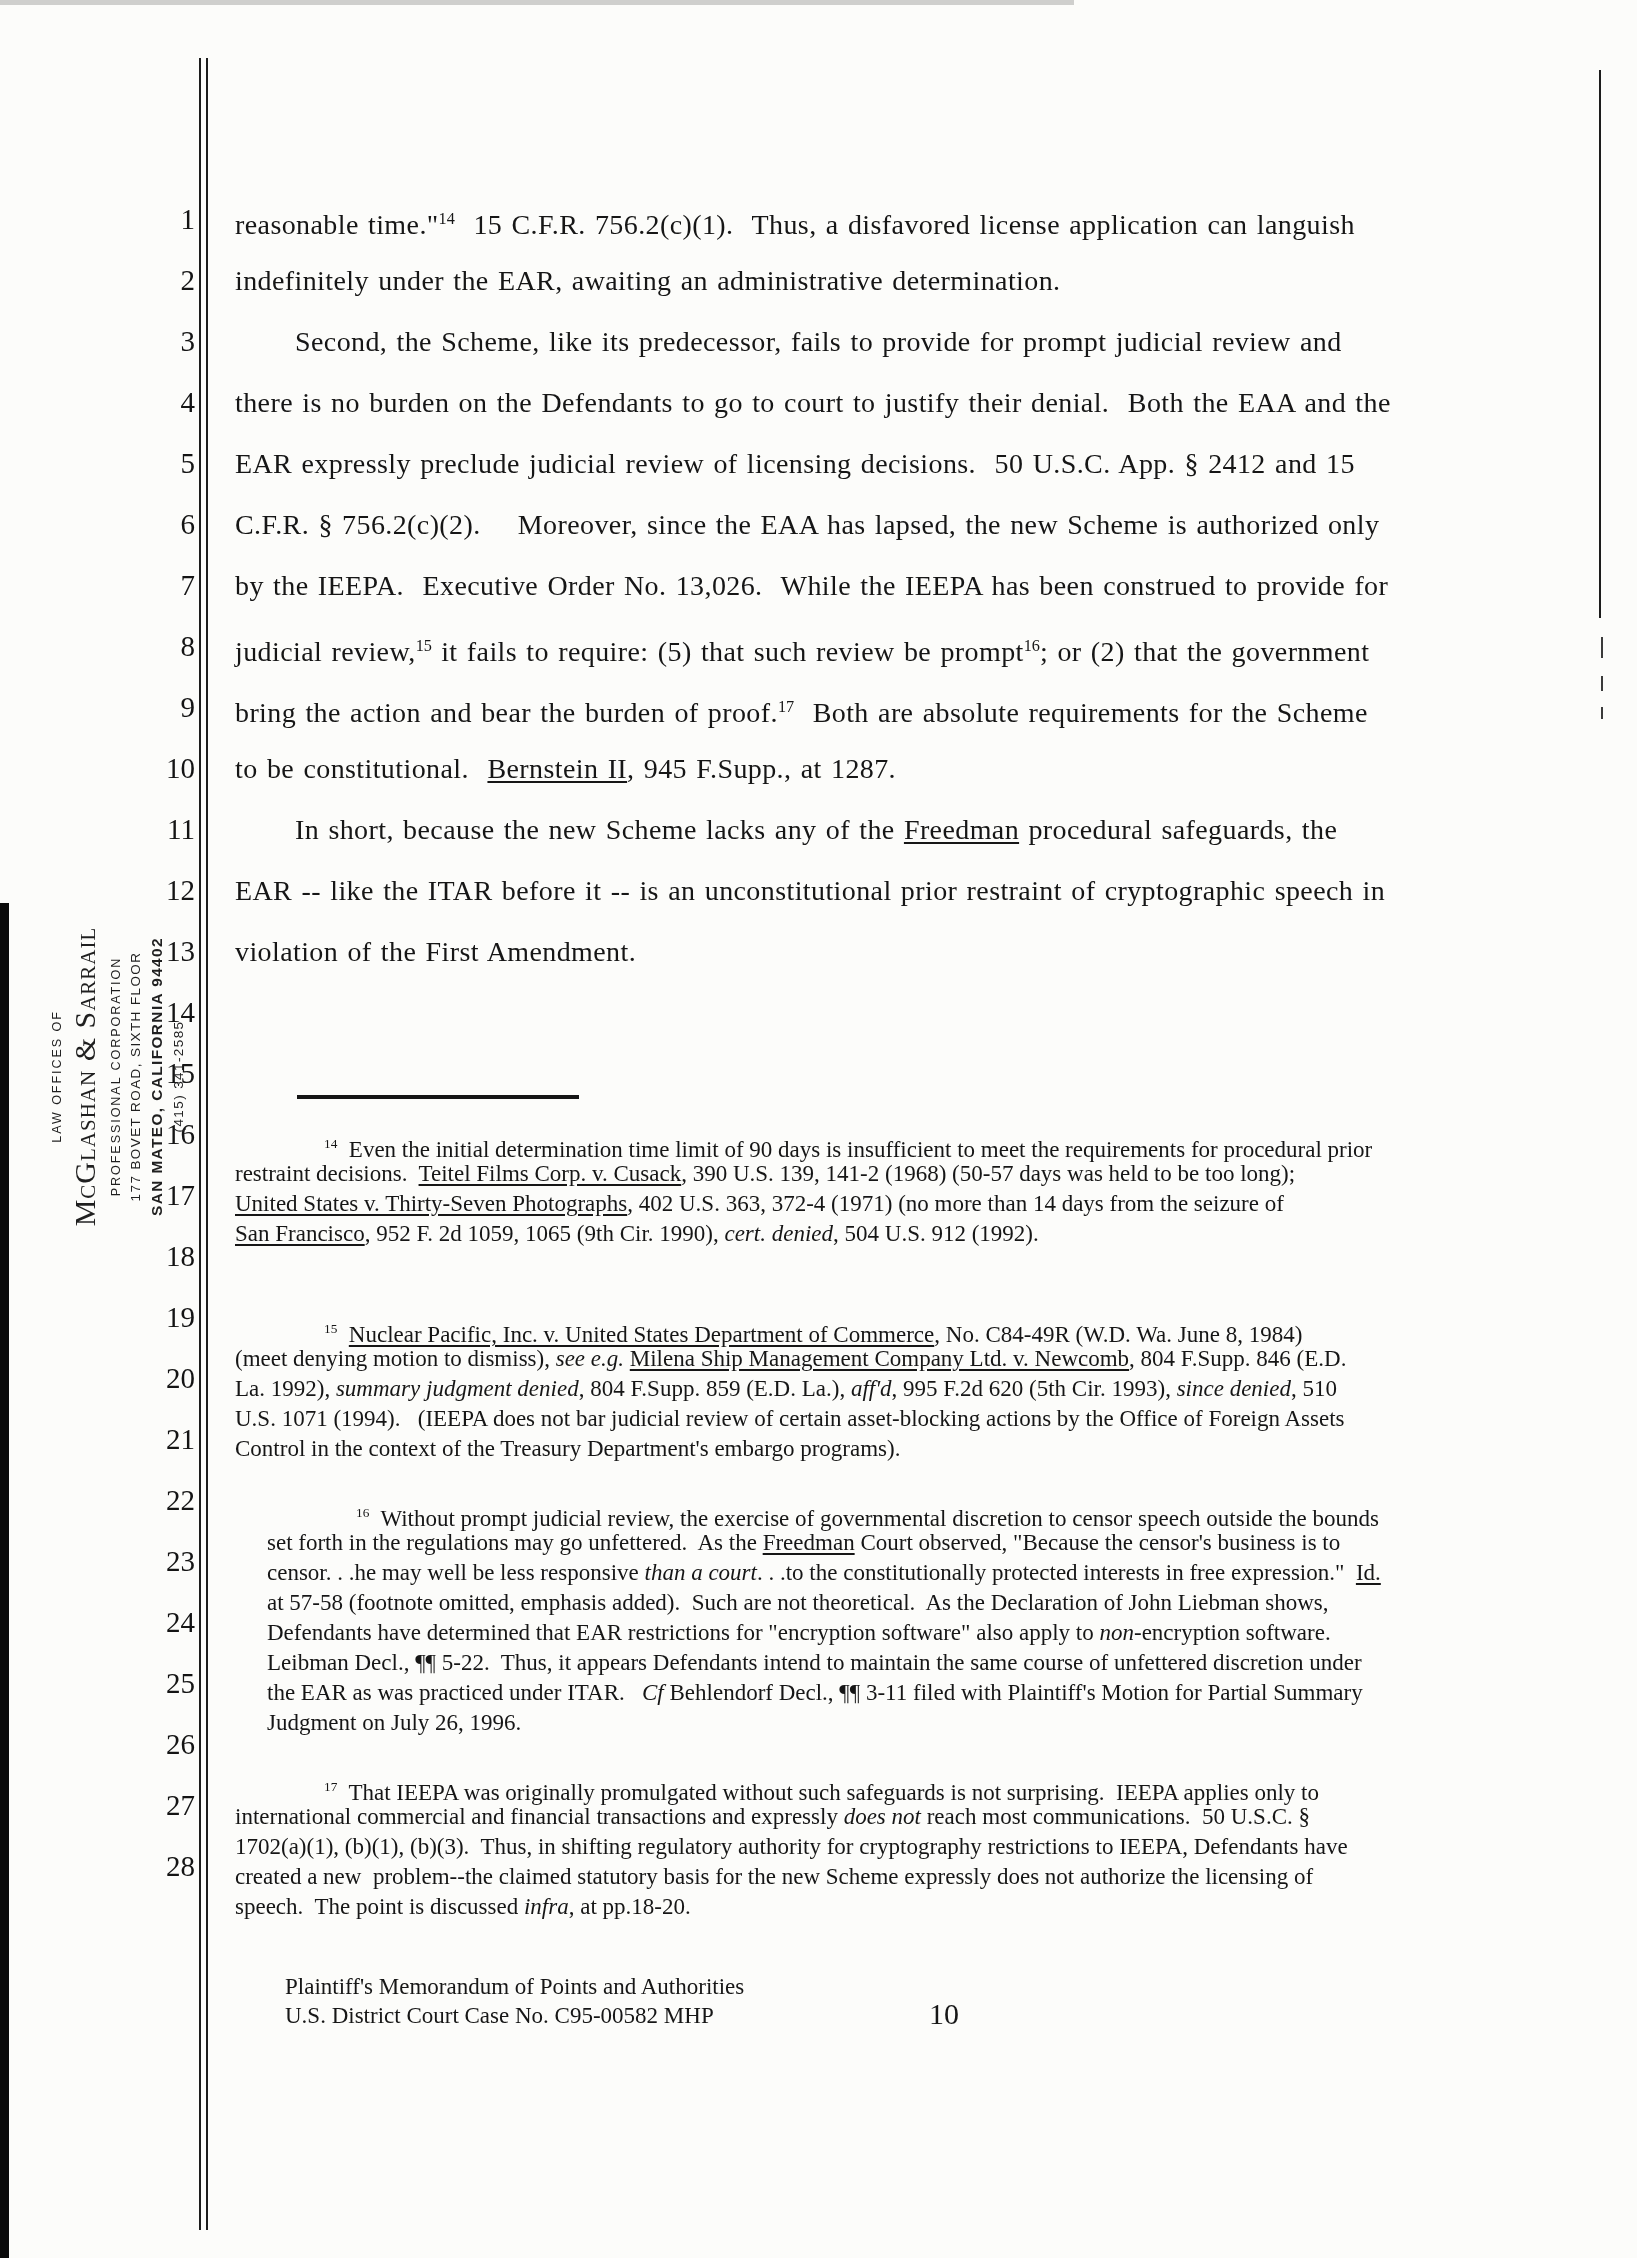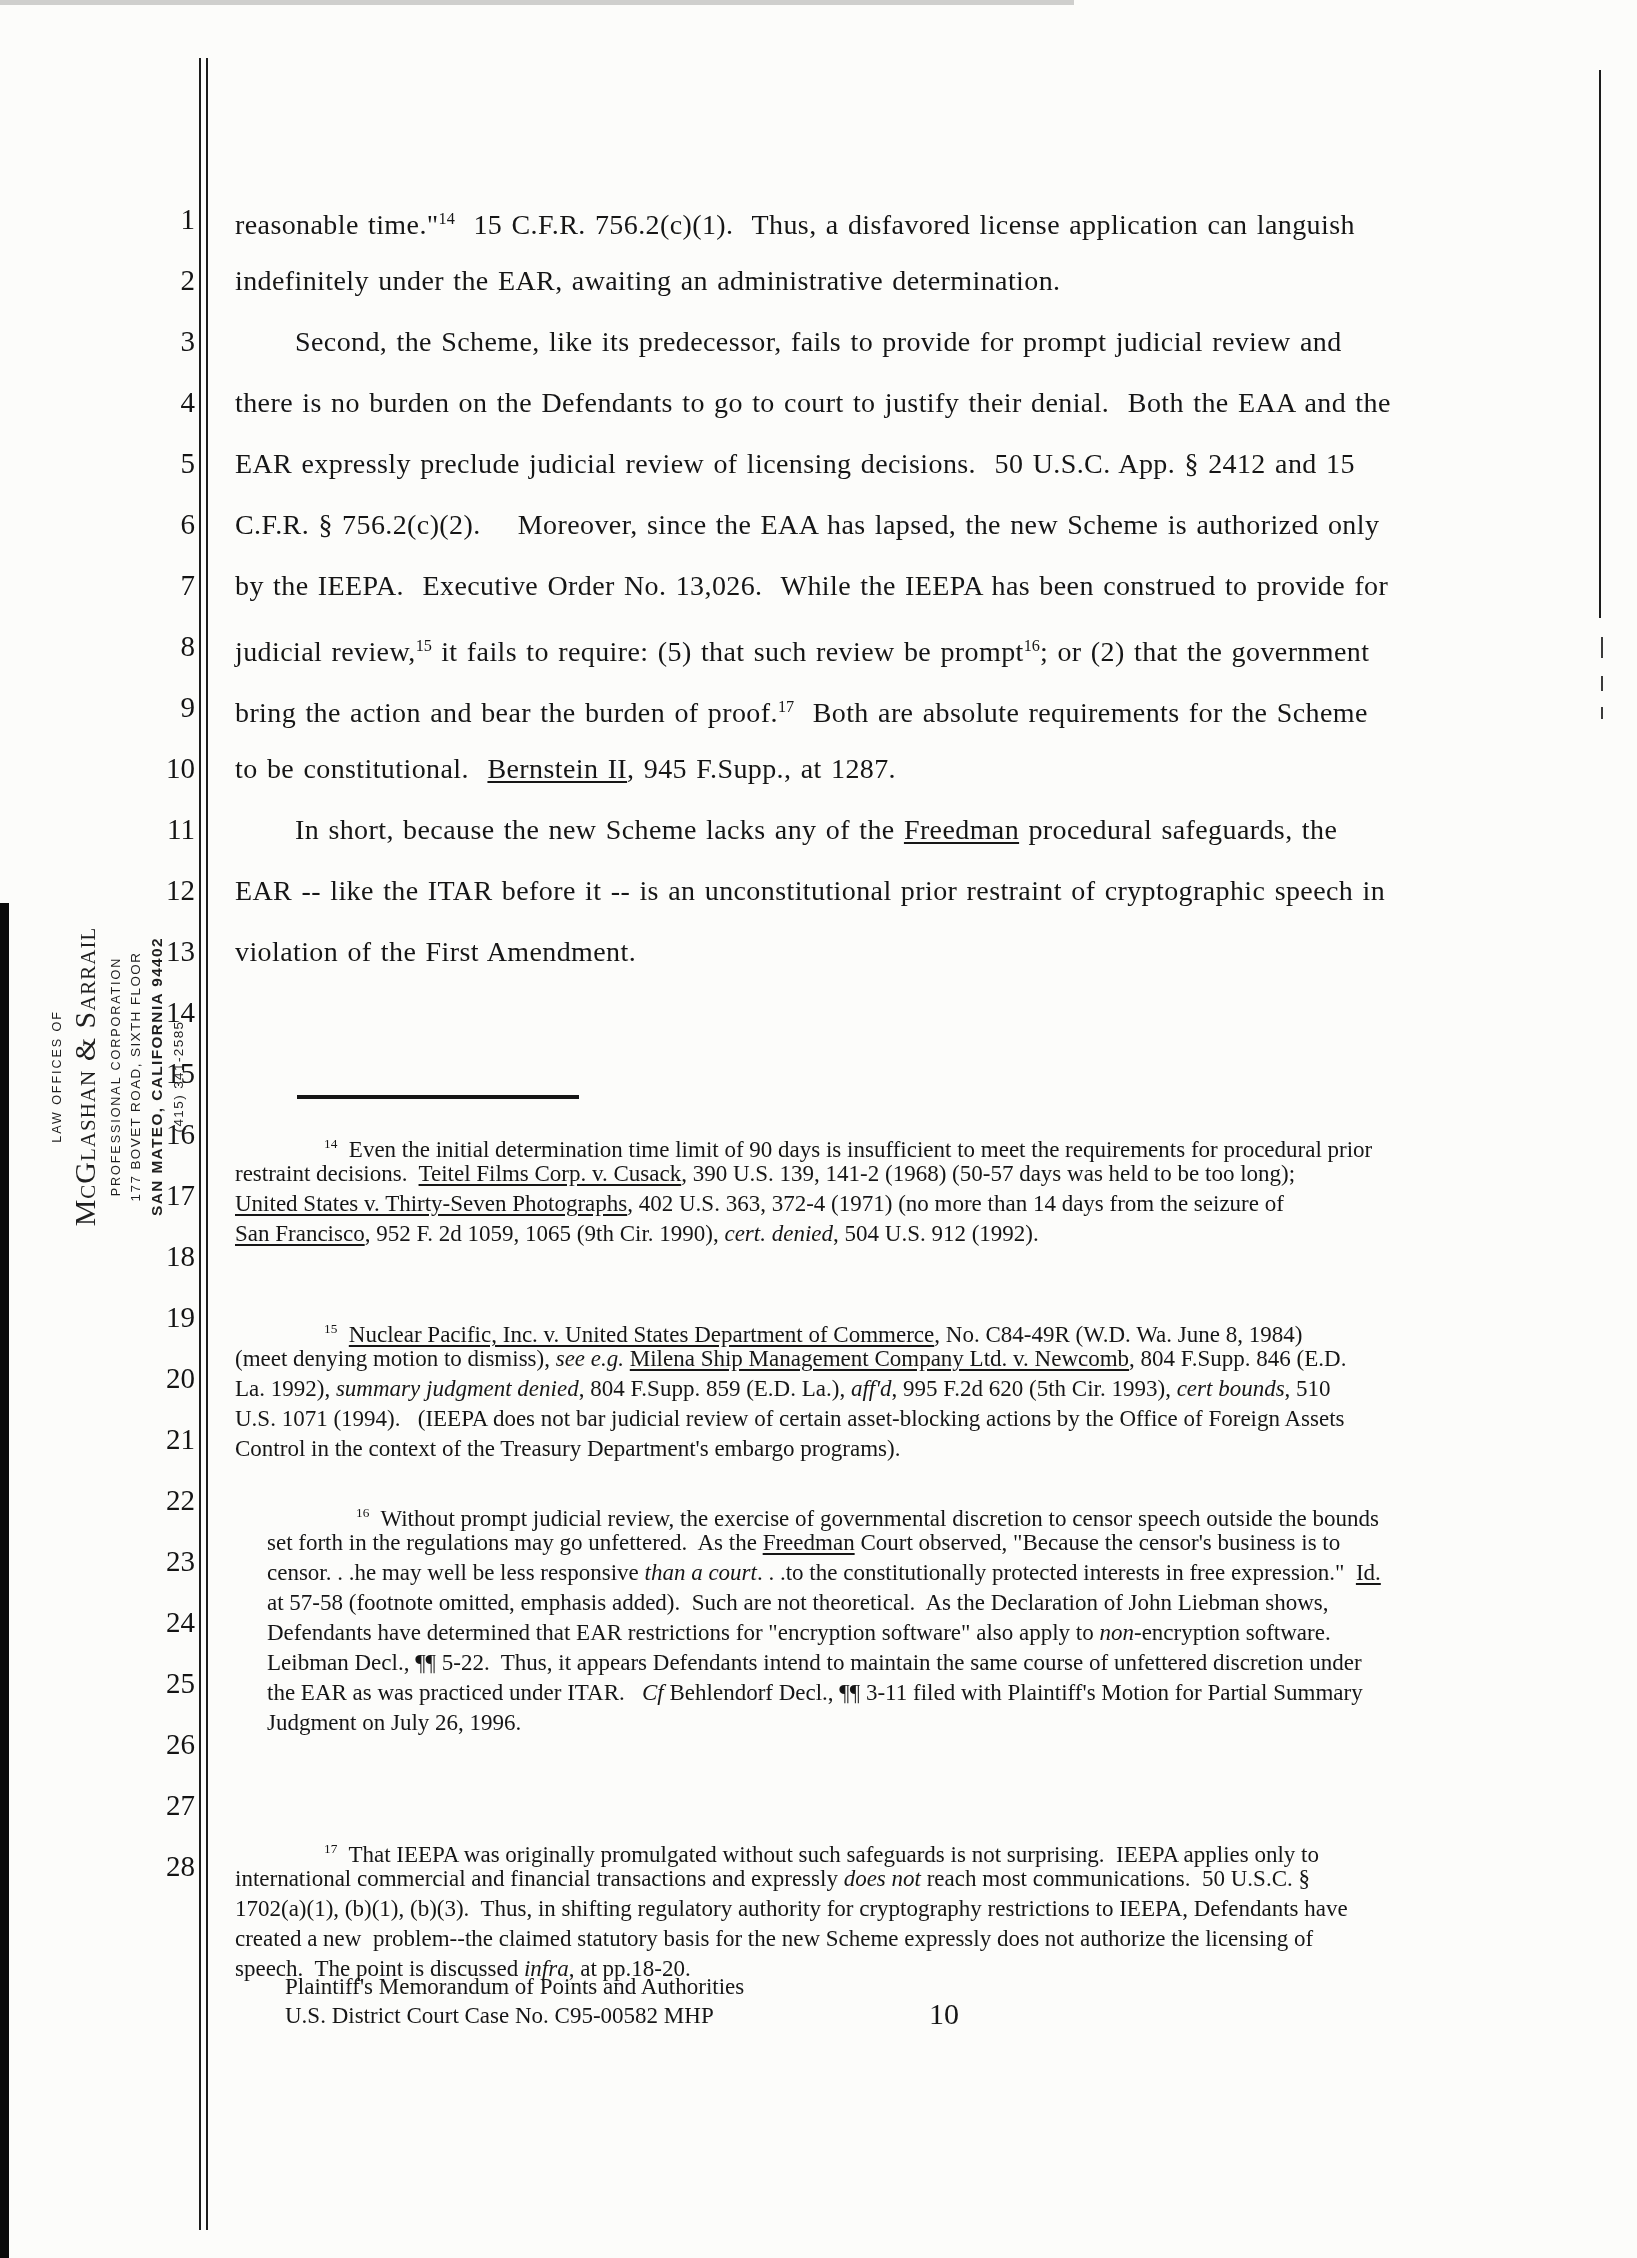--- a/index.html
+++ b/index.html
@@ -33,21 +33,21 @@
   .f4{font-family:"Liberation Sans",sans-serif;font-size:15.4px;font-weight:bold;letter-spacing:1.4px;margin-bottom:4.8px;}
   .f5{font-family:"Liberation Sans",sans-serif;font-size:13.5px;letter-spacing:1.4px;}
   
   .body-lines{position:absolute;left:235px;top:189px;width:1371px;}
   .bline{height:61px;line-height:61px;font-size:28px;letter-spacing:0.4px;word-spacing:1.9px;white-space:pre;}
   .bline.ind{padding-left:60px;}
   
   .fn-rule{position:absolute;left:297px;top:1095px;width:282px;height:3.9px;background:#151515;}
   
   .footnote{position:absolute;left:235px;width:1381px;}
-  #fn-0{top:1129px;} #fn-1{top:1314px;} #fn-2{top:1498px;margin-left:32px;} #fn-3{top:1834px;}
+  #fn-0{top:1129px;} #fn-1{top:1314px;} #fn-2{top:1498px;margin-left:32px;} #fn-3{top:1772px;}
   .fline{height:30px;line-height:30px;font-size:23px;white-space:pre;}
   .fline.find{padding-left:89px;}
   
   .u{text-decoration:underline;text-underline-offset:2.9px;}
   .i{font-style:italic;}
   .sup{font-size:0.58em;vertical-align:super;letter-spacing:0;}
   
   .footer{position:absolute;left:285px;top:1972px;font-size:23px;}
   .footer div{height:29px;line-height:29px;}
   .page-number{position:absolute;left:929px;top:1997px;font-size:30px;}
@@ -127,21 +127,21 @@
 
   <div class="footnote" id="fn-0">
       <div class="fline find"><span class="sup">14</span><span>  Even the initial determination time limit of 90 days is insufficient to meet the requirements for procedural prior</span></div>
       <div class="fline"><span>restraint decisions.  </span><span class="u">Teitel Films Corp. v. Cusack</span><span>, 390 U.S. 139, 141-2 (1968) (50-57 days was held to be too long);</span></div>
       <div class="fline"><span class="u">United States v. Thirty-Seven Photographs</span><span>, 402 U.S. 363, 372-4 (1971) (no more than 14 days from the seizure of</span></div>
       <div class="fline"><span class="u">San Francisco</span><span>, 952 F. 2d 1059, 1065 (9th Cir. 1990), </span><span class="i">cert. denied</span><span>, 504 U.S. 912 (1992).</span></div>
     </div>
   <div class="footnote" id="fn-1">
       <div class="fline find"><span class="sup">15</span><span>  </span><span class="u">Nuclear Pacific, Inc. v. United States Department of Commerce</span><span>, No. C84-49R (W.D. Wa. June 8, 1984)</span></div>
       <div class="fline"><span>(meet denying motion to dismiss), </span><span class="i">see e.g.</span><span> </span><span class="u">Milena Ship Management Company Ltd. v. Newcomb</span><span>, 804 F.Supp. 846 (E.D.</span></div>
-      <div class="fline"><span>La. 1992), </span><span class="i">summary judgment denied</span><span>, 804 F.Supp. 859 (E.D. La.), </span><span class="i">aff'd</span><span>, 995 F.2d 620 (5th Cir. 1993), </span><span class="i">cert bounds</span><span>, 510</span></div>
+      <div class="fline"><span>La. 1992), </span><span class="i">summary judgment denied</span><span>, 804 F.Supp. 859 (E.D. La.), </span><span class="i">aff'd</span><span>, 995 F.2d 620 (5th Cir. 1993), </span><span class="i">since denied</span><span>, 510</span></div>
       <div class="fline"><span>U.S. 1071 (1994).   (IEEPA does not bar judicial review of certain asset-blocking actions by the Office of Foreign Assets</span></div>
       <div class="fline"><span>Control in the context of the Treasury Department's embargo programs).</span></div>
     </div>
   <div class="footnote" id="fn-2">
       <div class="fline find"><span class="sup">16</span><span>  Without prompt judicial review, the exercise of governmental discretion to censor speech outside the bounds</span></div>
       <div class="fline"><span>set forth in the regulations may go unfettered.  As the </span><span class="u">Freedman</span><span> Court observed, "Because the censor's business is to</span></div>
       <div class="fline"><span>censor. . .he may well be less responsive </span><span class="i">than a court</span><span>. . .to the constitutionally protected interests in free expression."  </span><span class="u">Id.</span></div>
       <div class="fline"><span>at 57-58 (footnote omitted, emphasis added).  Such are not theoretical.  As the Declaration of John Liebman shows,</span></div>
       <div class="fline"><span>Defendants have determined that EAR restrictions for "encryption software" also apply to </span><span class="i">non</span><span>-encryption software.</span></div>
       <div class="fline"><span>Leibman Decl., ¶¶ 5-22.  Thus, it appears Defendants intend to maintain the same course of unfettered discretion under</span></div>

